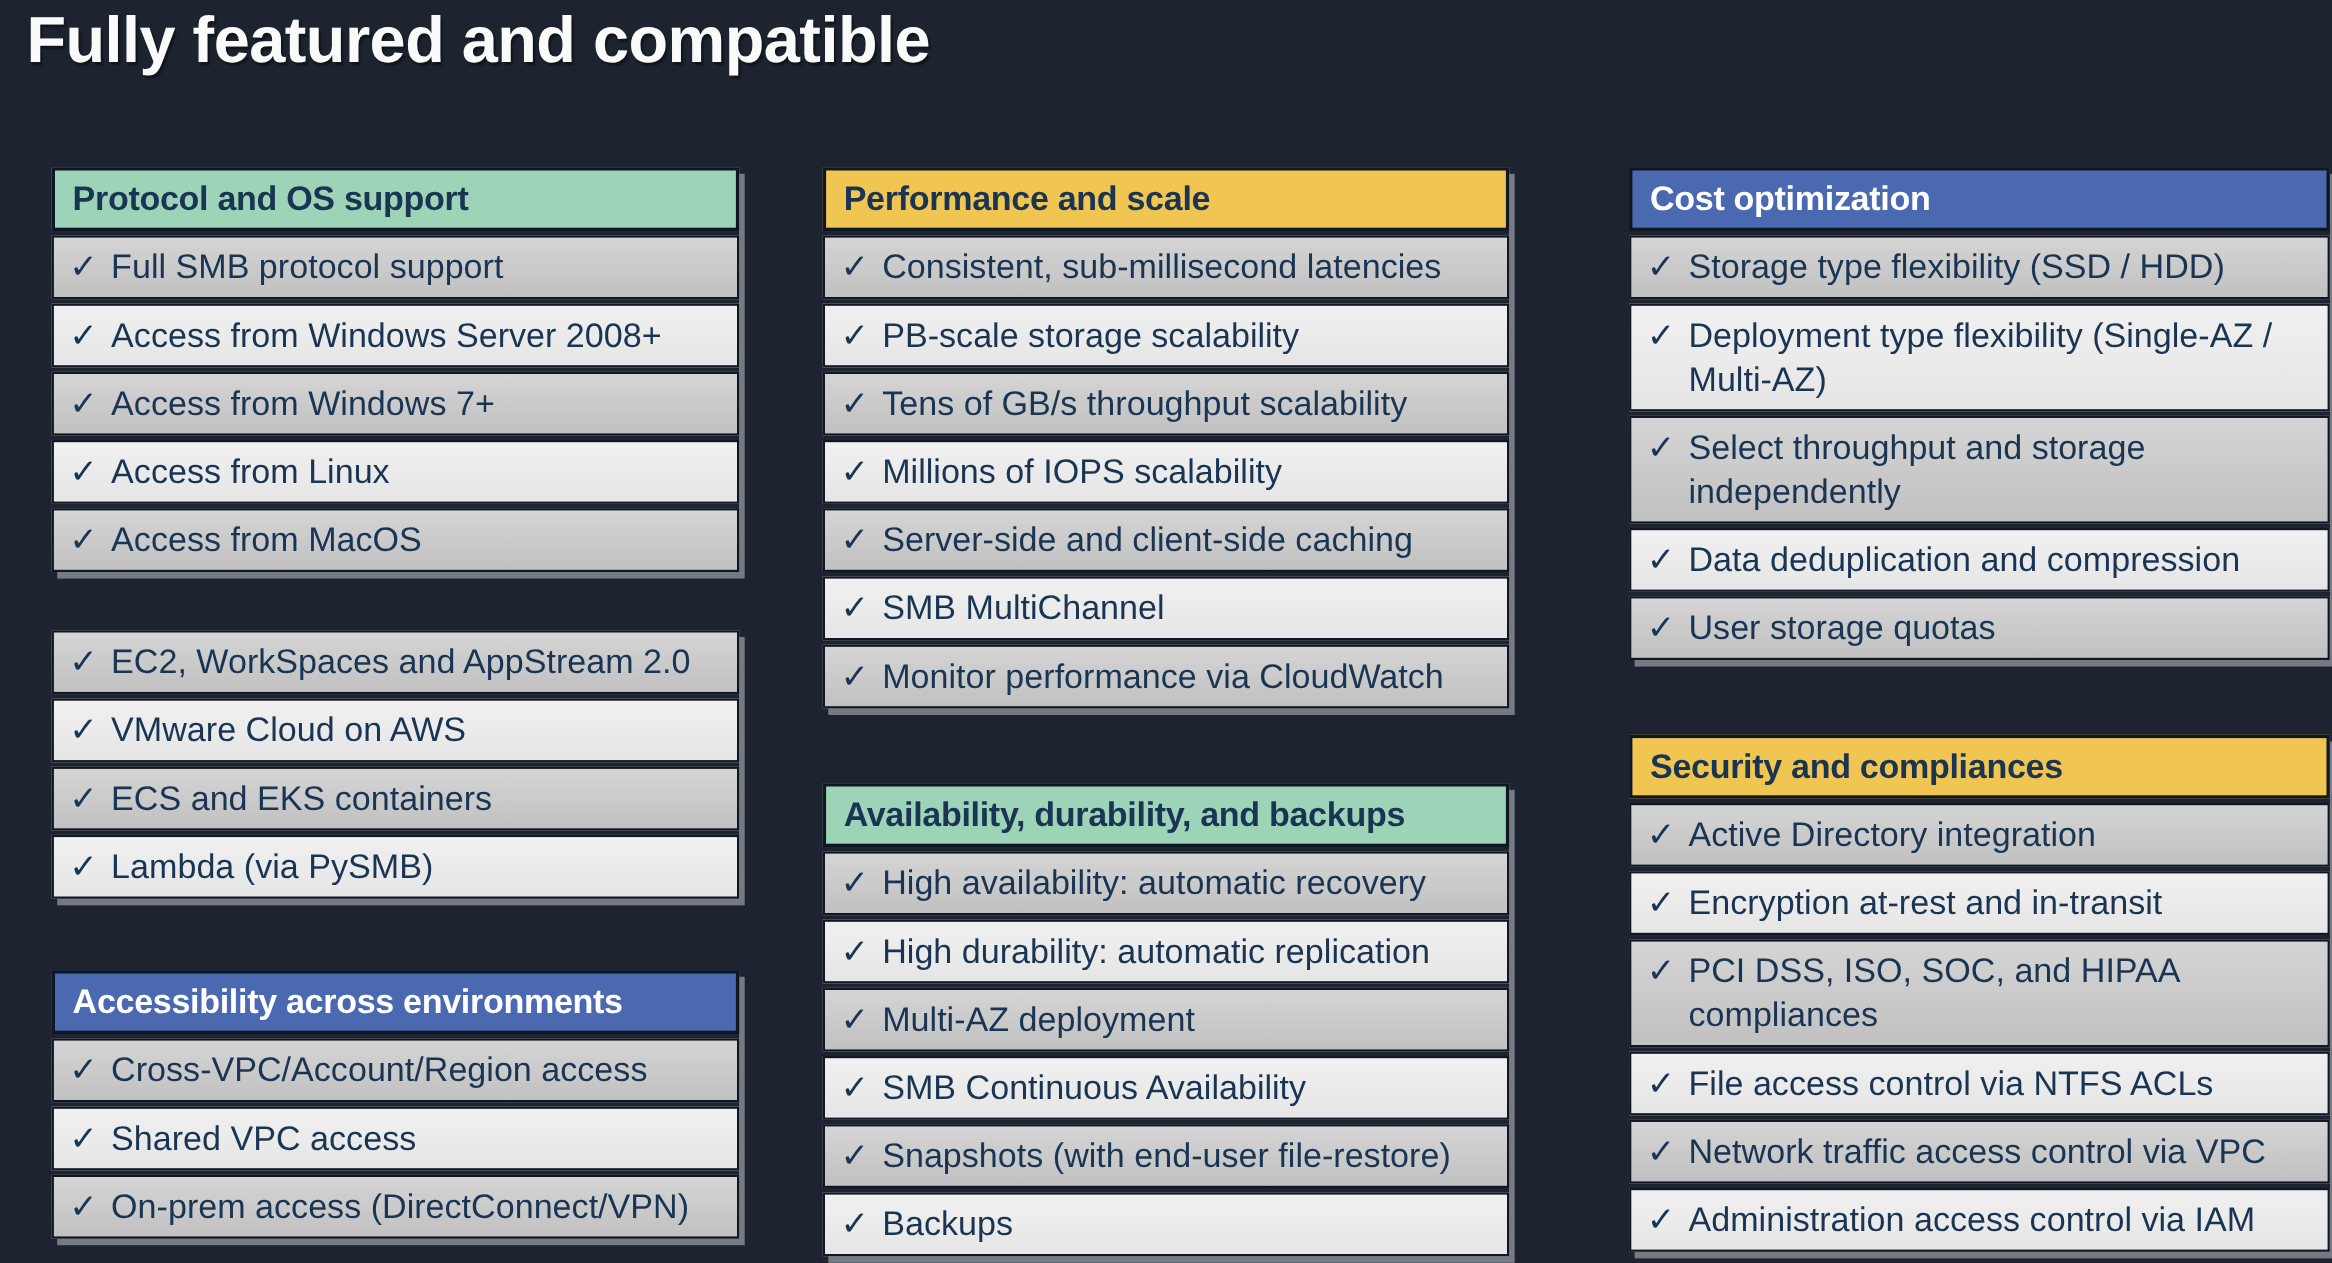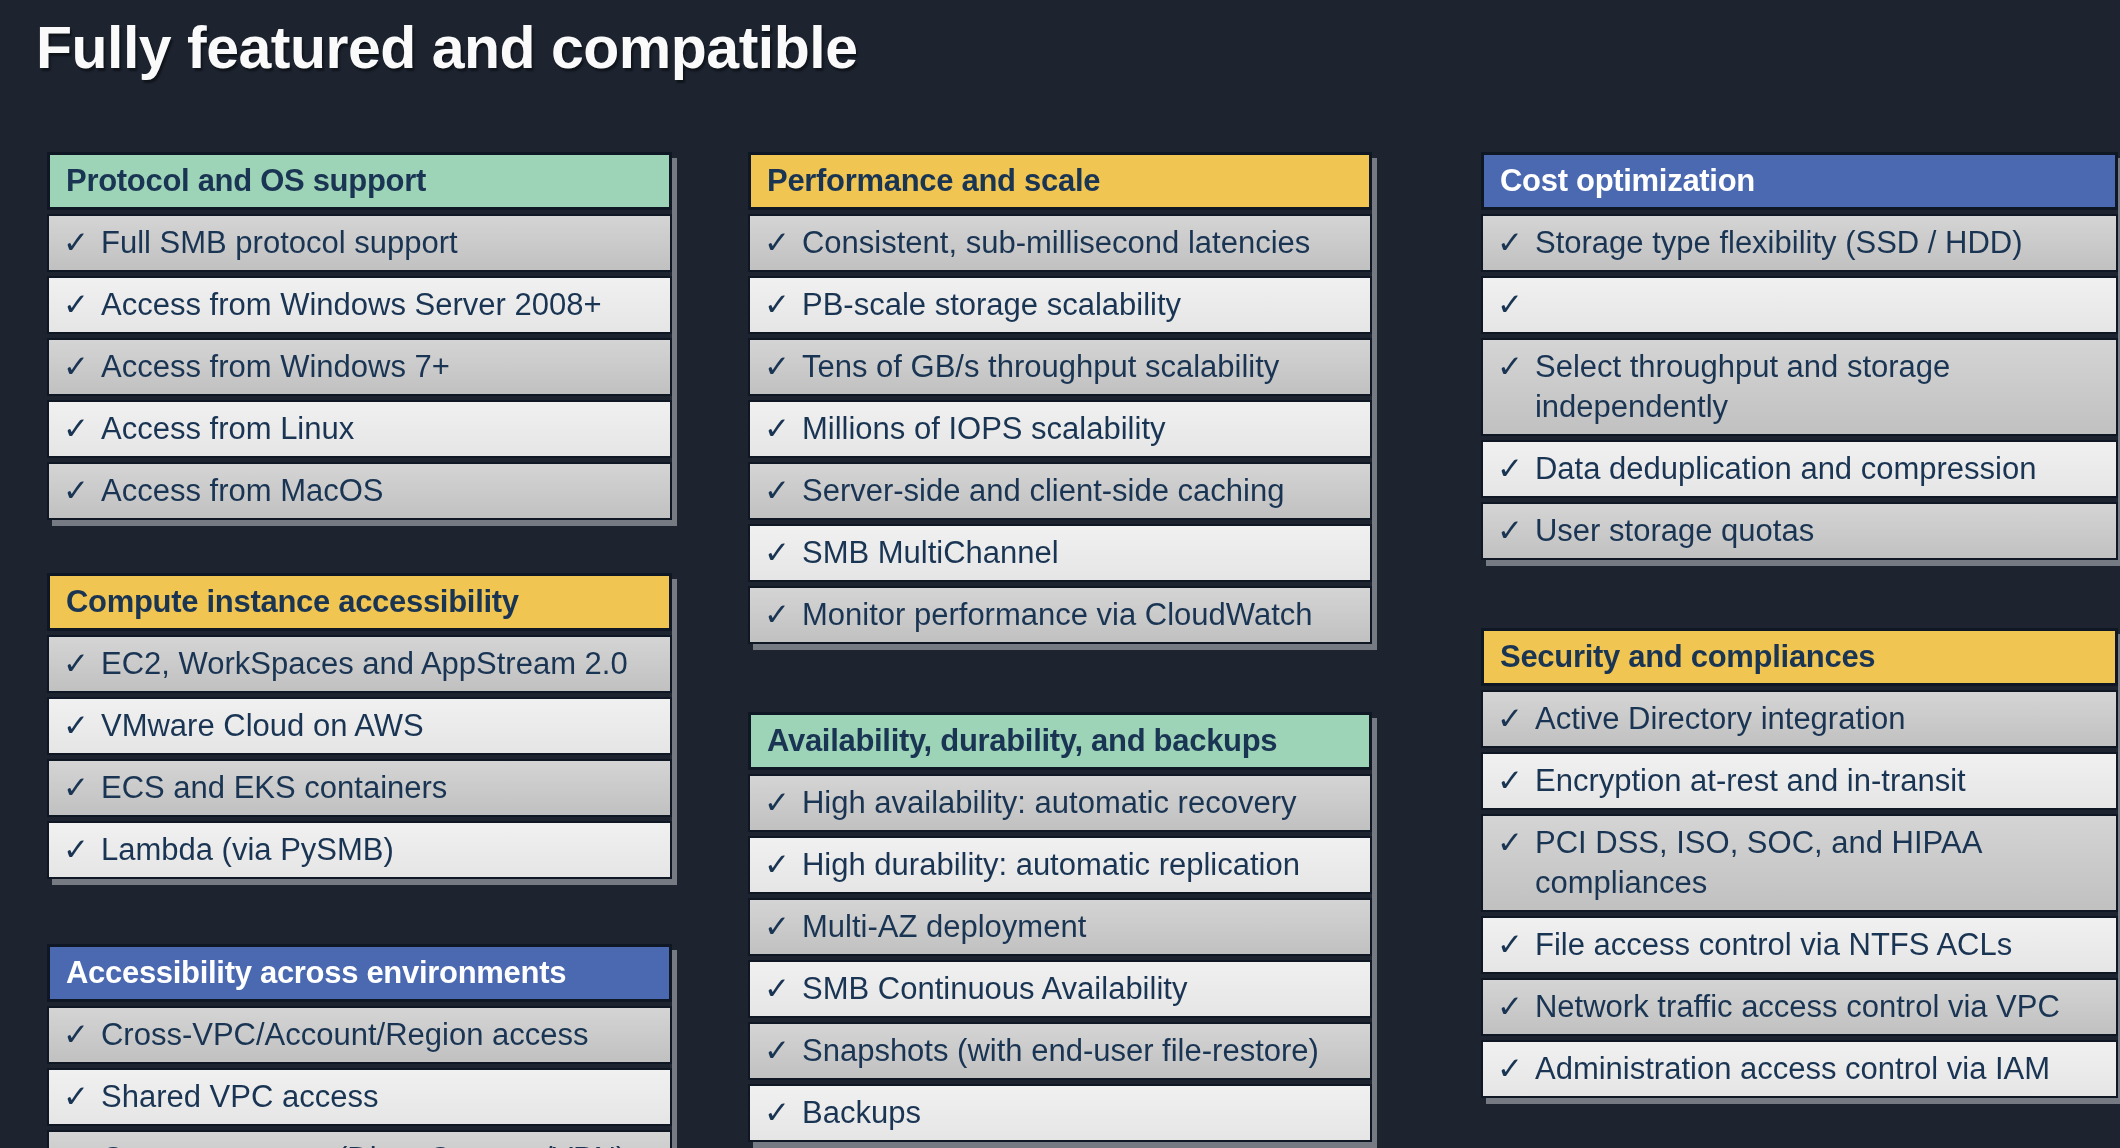--- a/index.html
+++ b/index.html
@@ -22,21 +22,21 @@
     height: 1148px;
     position: relative;
     overflow: hidden;
     background: var(--background);
     font-family: "Liberation Sans", "DejaVu Sans", sans-serif;
   }
   .title {
     position: absolute;
     left: 24px;
     top: 2px;
-    margin: 12px;
+    margin: 0;
     font-size: 59px;
     font-weight: bold;
     letter-spacing: -0.5px;
     color: var(--title-color);
     text-shadow: 2px 3px 2px rgba(0,0,0,0.45);
     white-space: nowrap;
   }
   .columns { position: absolute; top: 152px; left: 0; width: 2120px; }
   .column  { position: absolute; top: 0; }
   .col-0 { left: 47px;   width: 625px; }
@@ -114,21 +114,20 @@
         <div class="row light">
           <span class="check">✓</span>
           <span class="txt">Access from Linux</span>
         </div>
         <div class="row dark">
           <span class="check">✓</span>
           <span class="txt">Access from MacOS</span>
         </div>
       </section>
       <section class="card">
-        <header class="card-header hdr-yellow">Compute instance accessibility</header>
         <div class="row dark">
           <span class="check">✓</span>
           <span class="txt">EC2, WorkSpaces and AppStream 2.0</span>
         </div>
         <div class="row light">
           <span class="check">✓</span>
           <span class="txt">VMware Cloud on AWS</span>
         </div>
         <div class="row dark">
           <span class="check">✓</span>
@@ -217,20 +216,21 @@
     </div>
     <div class="column col-2">
       <section class="card">
         <header class="card-header hdr-blue">Cost optimization</header>
         <div class="row dark">
           <span class="check">✓</span>
           <span class="txt">Storage type flexibility (SSD / HDD)</span>
         </div>
         <div class="row light">
           <span class="check">✓</span>
+          <span class="txt">Deployment type flexibility (Single-AZ / Multi-AZ)</span>
         </div>
         <div class="row dark">
           <span class="check">✓</span>
           <span class="txt">Select throughput and storage independently</span>
         </div>
         <div class="row light">
           <span class="check">✓</span>
           <span class="txt">Data deduplication and compression</span>
         </div>
         <div class="row dark">

